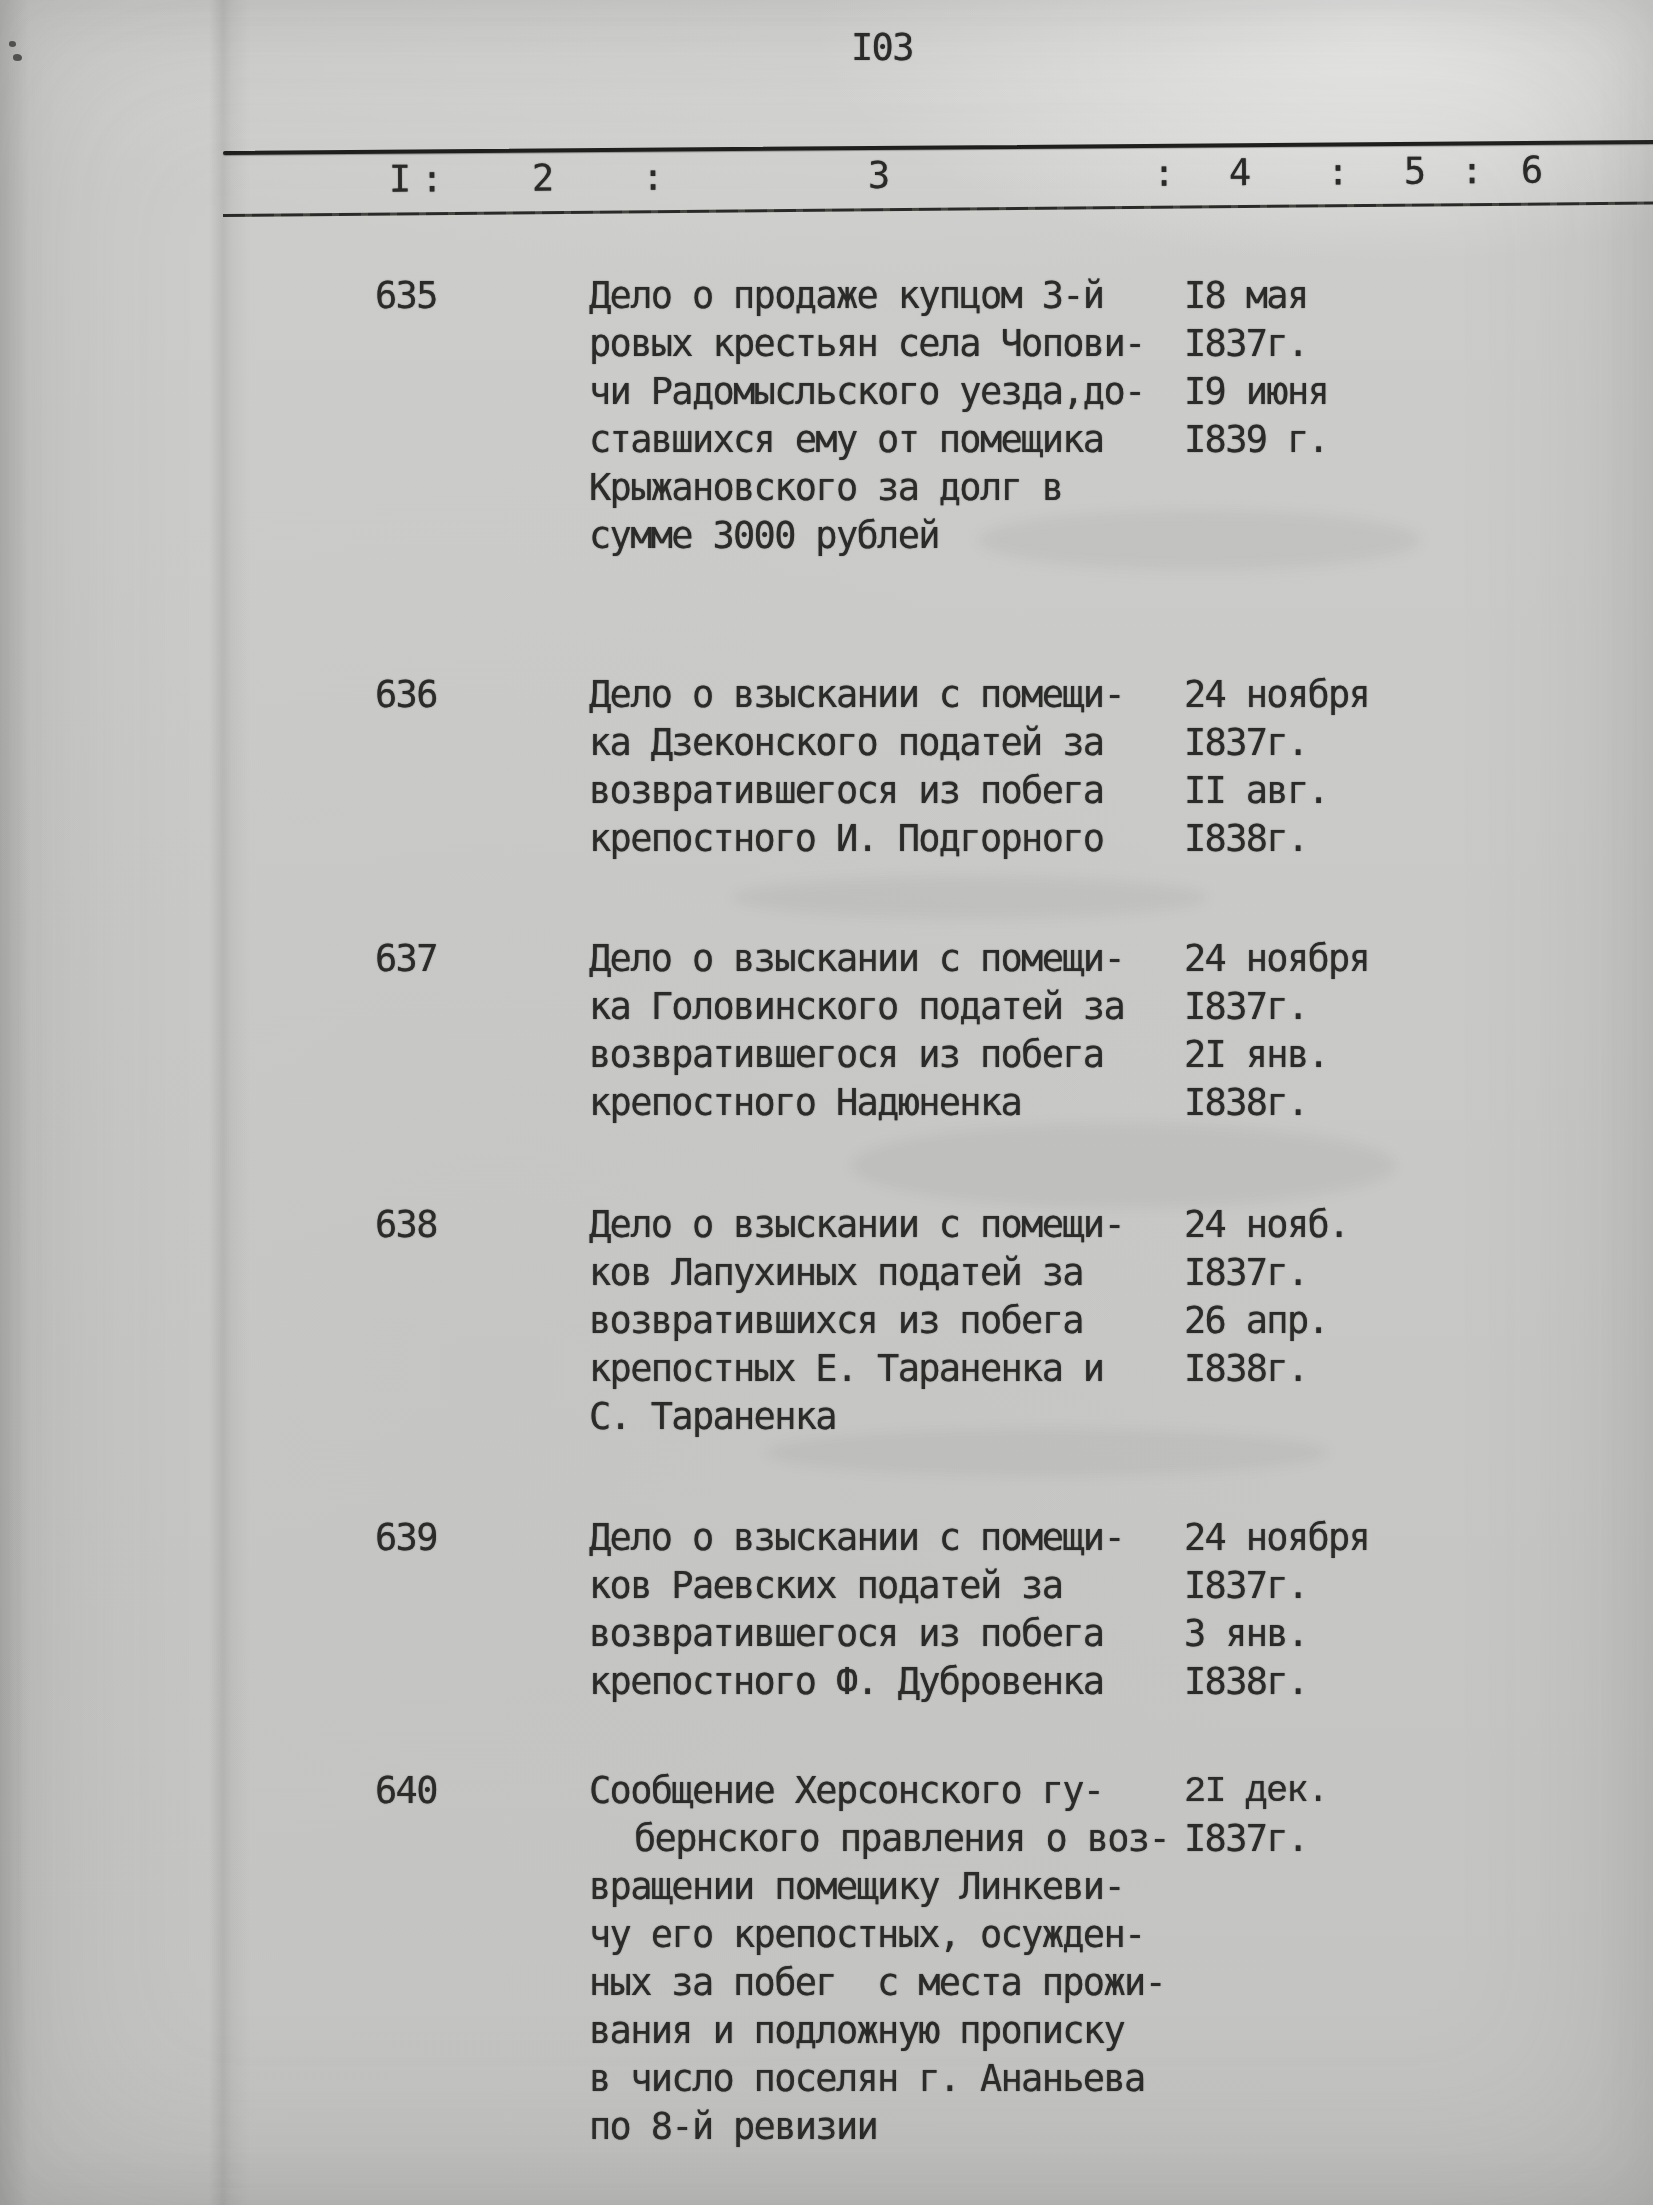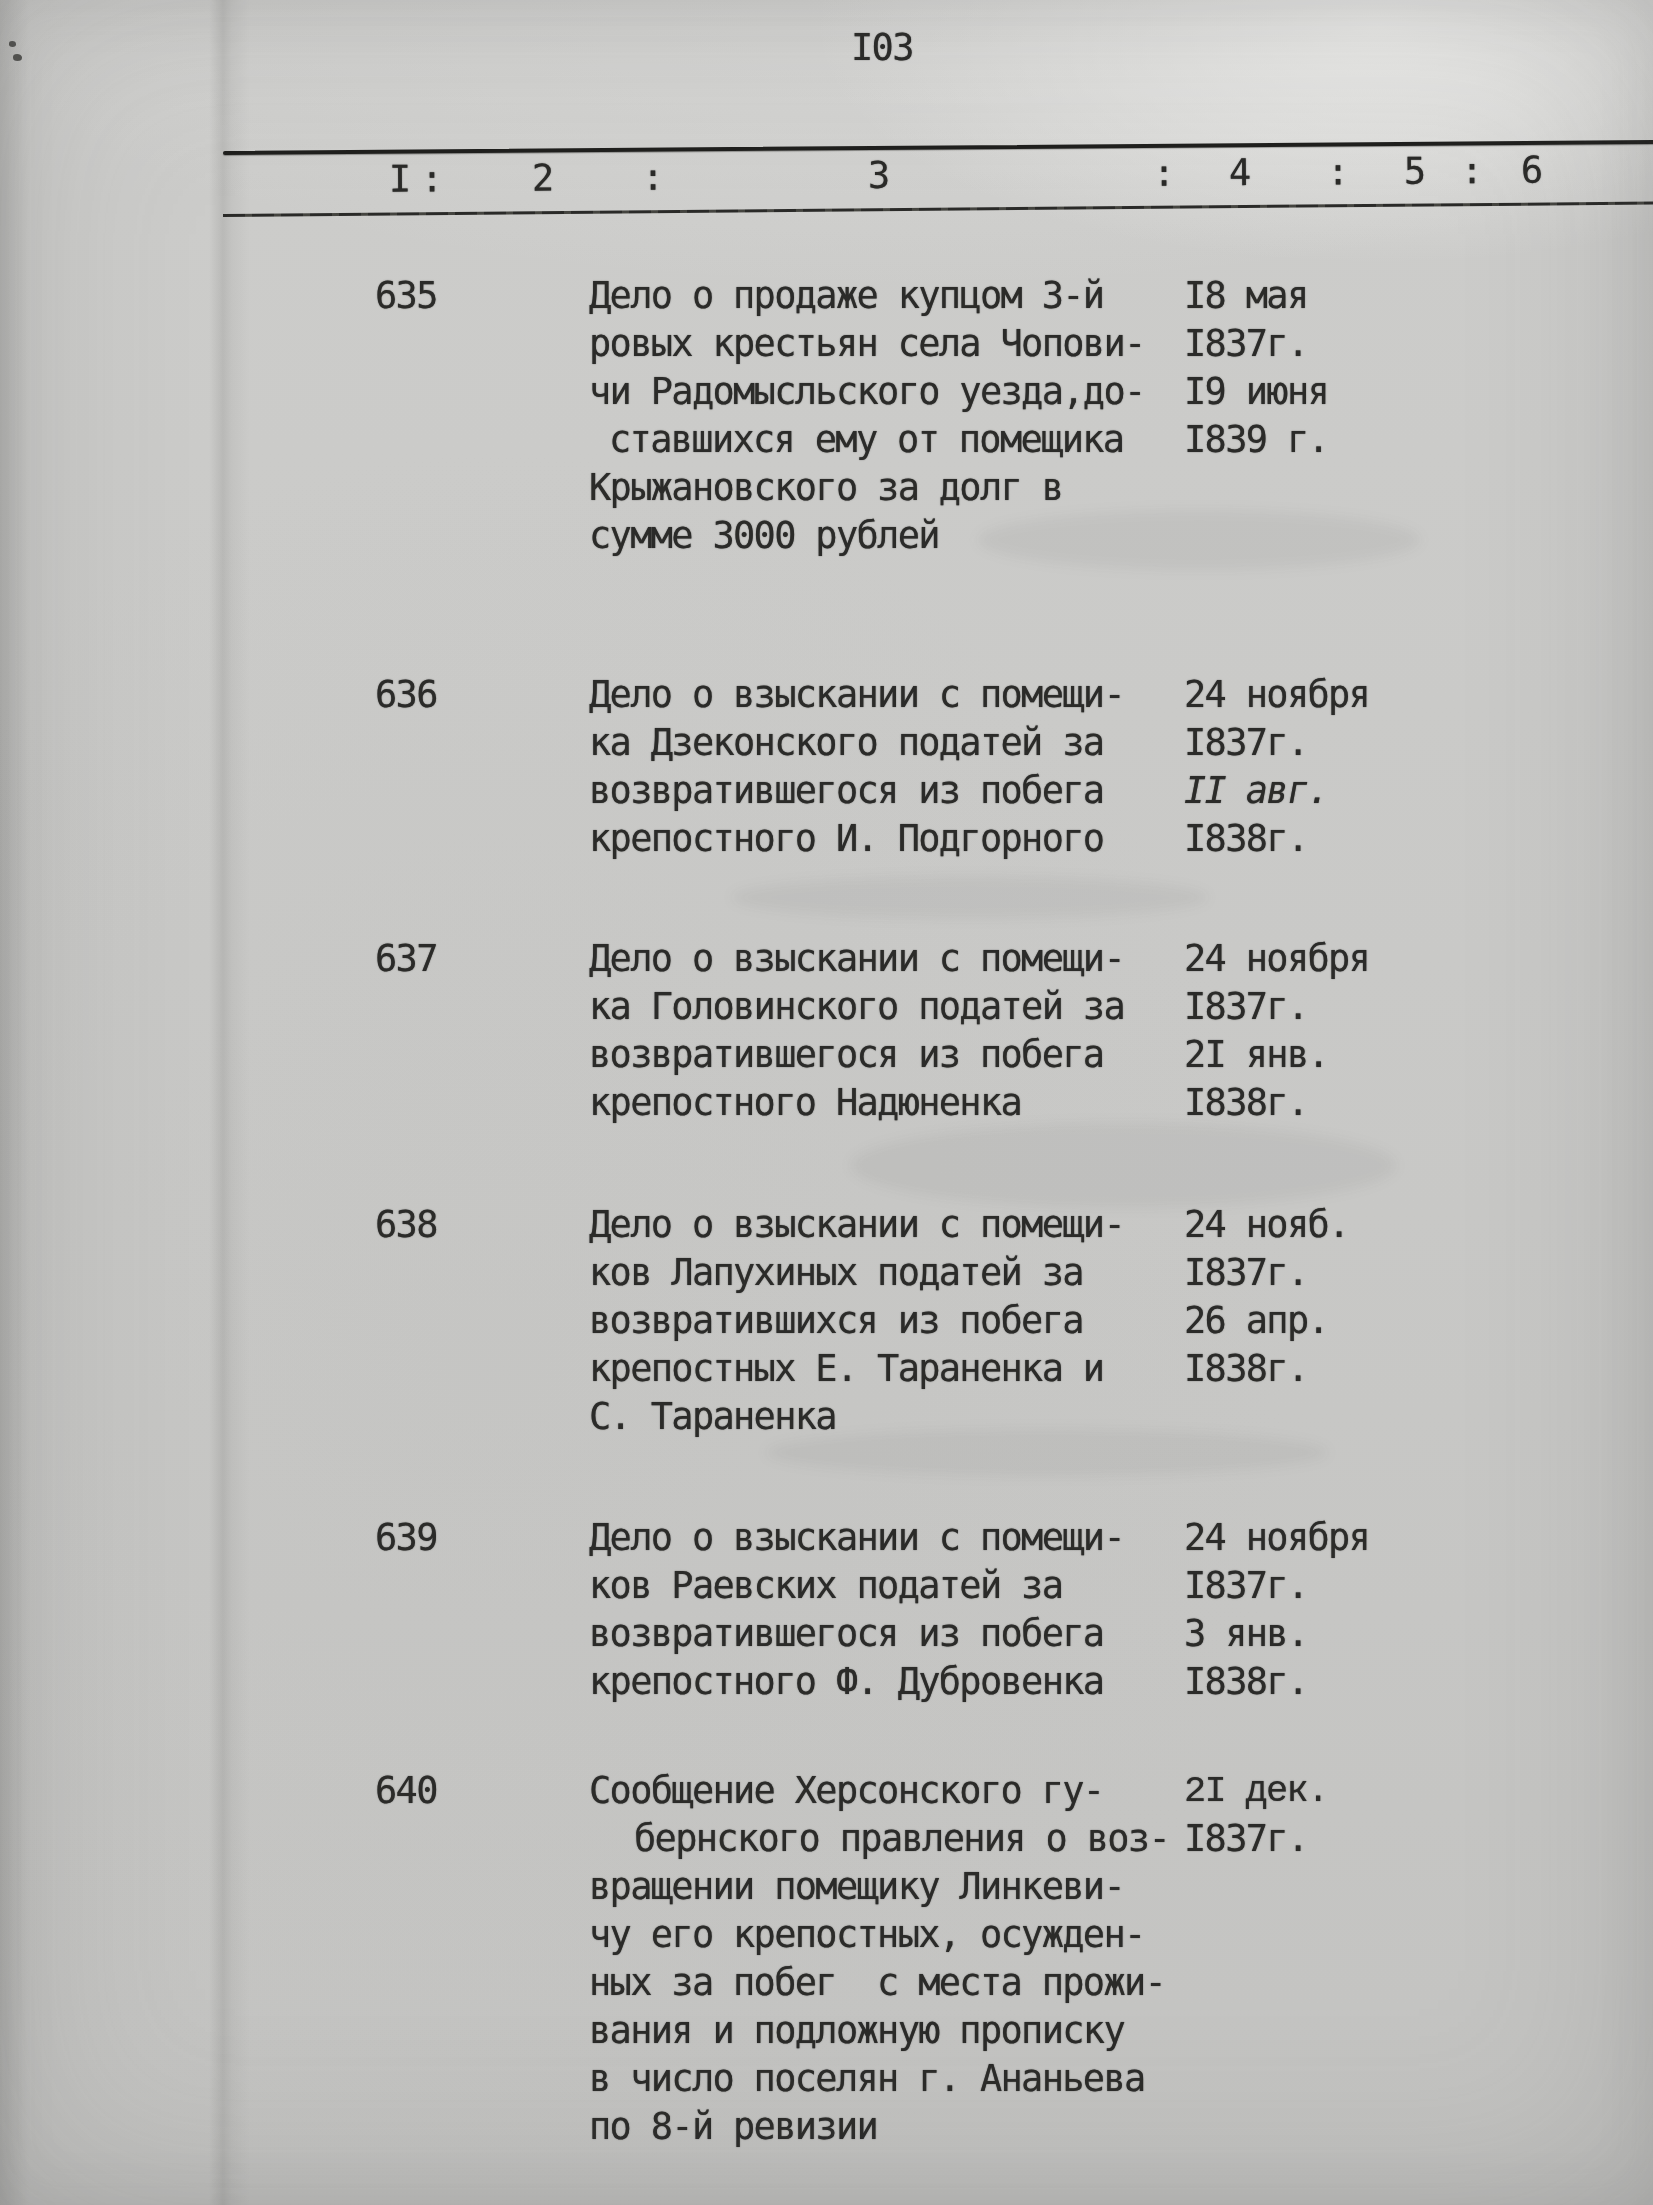--- a/index.html
+++ b/index.html
@@ -104,21 +104,21 @@
     <span class="t hc" style="left:1461px;">:</span>
     <span class="t hc" style="left:1521px;">6</span>
   </div>
 
   <div class="entry" style="top:272px;">
     <div class="t num">635</div>
     <div class="desc">
       <div class="t" style="position:relative;">Дело о продаже купцом 3-й</div>
       <div class="t" style="position:relative;">ровых крестьян села Чопови-</div>
       <div class="t" style="position:relative;">чи Радомысльского уезда,до-</div>
-      <div class="t" style="position:relative;margin-left:20px;">ставшихся ему от помещика</div>
+      <div class="t" style="position:relative;">ставшихся ему от помещика</div>
       <div class="t" style="position:relative;">Крыжановского за долг в</div>
       <div class="t" style="position:relative;">сумме 3000 рублей</div>
     </div>
     <div class="dates">
       <div class="t" style="position:relative;">I8 мая</div>
       <div class="t" style="position:relative;">I837г.</div>
       <div class="t" style="position:relative;">I9 июня</div>
       <div class="t" style="position:relative;">I839 г.</div>
     </div>
   </div>
@@ -127,21 +127,21 @@
     <div class="t num">636</div>
     <div class="desc">
       <div class="t" style="position:relative;">Дело о взыскании с помещи-</div>
       <div class="t" style="position:relative;">ка Дзеконского податей за</div>
       <div class="t" style="position:relative;">возвратившегося из побега</div>
       <div class="t" style="position:relative;">крепостного И. Подгорного</div>
     </div>
     <div class="dates">
       <div class="t" style="position:relative;">24 ноября</div>
       <div class="t" style="position:relative;">I837г.</div>
-      <div class="t" style="position:relative;font-style:italic;">II авг.</div>
+      <div class="t" style="position:relative;">II авг.</div>
       <div class="t" style="position:relative;">I838г.</div>
     </div>
   </div>
 
   <div class="entry" style="top:935px;">
     <div class="t num">637</div>
     <div class="desc">
       <div class="t" style="position:relative;">Дело о взыскании с помещи-</div>
       <div class="t" style="position:relative;">ка Головинского податей за</div>
       <div class="t" style="position:relative;">возвратившегося из побега</div>

